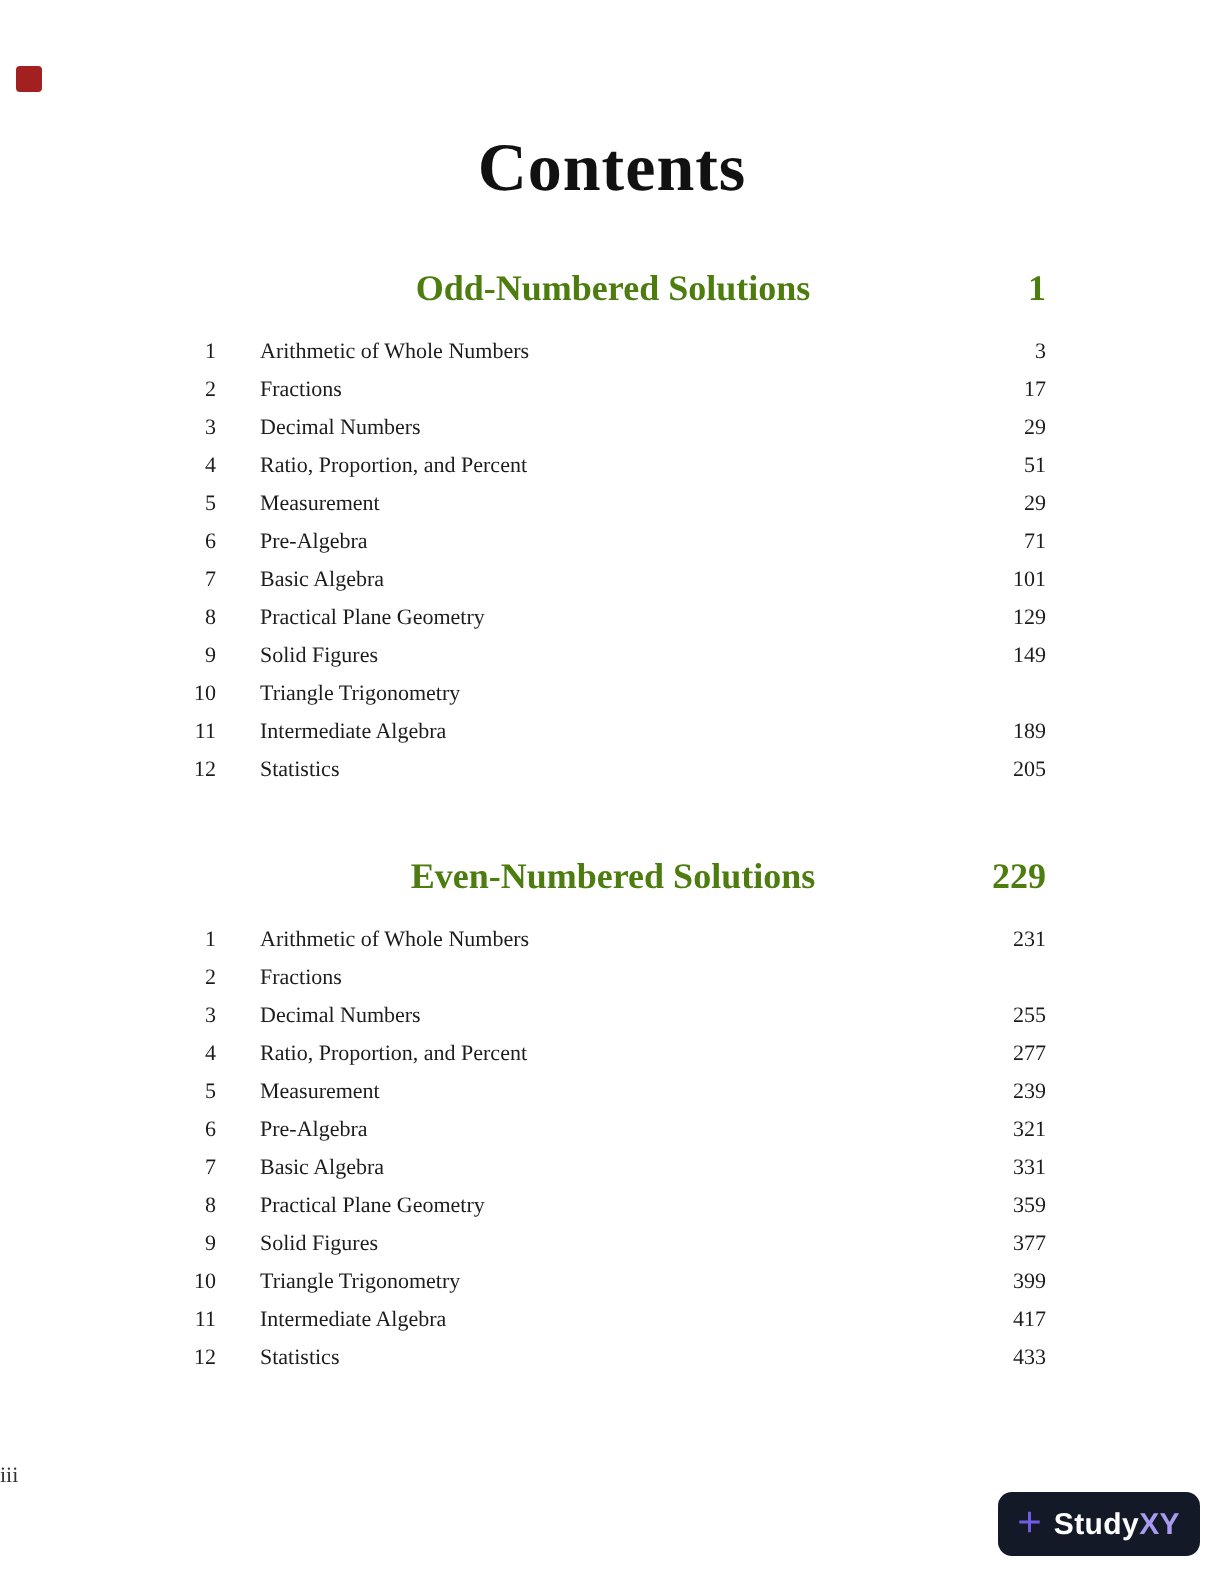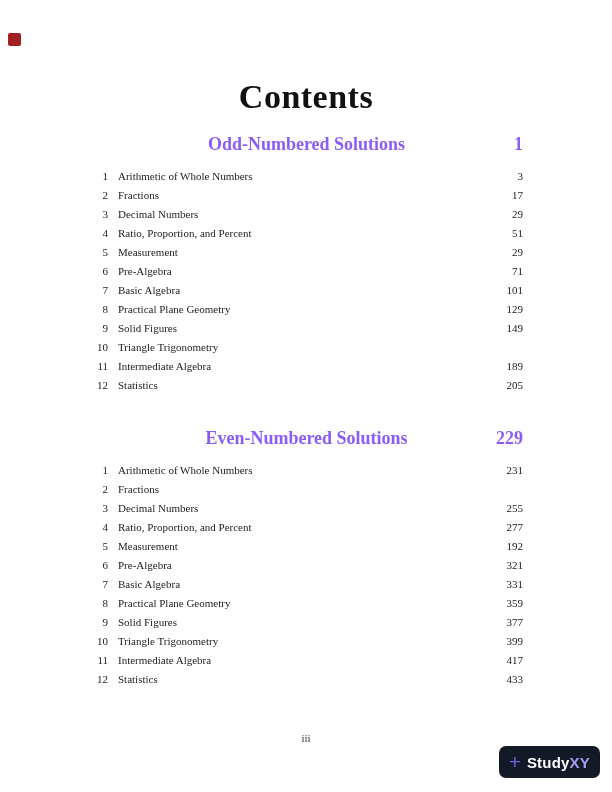--- a/index.html
+++ b/index.html
@@ -12,45 +12,45 @@
     overflow:hidden;
   }
   .page{position:absolute;inset:0;background:#fff;}
   .corner-marker{
     position:absolute;left:8px;top:33px;width:13px;height:13px;
     border-radius:2px;background:#a32020;
   }
   .doc-title{
     position:absolute;top:66px;left:0;right:0;
     text-align:center;font-size:34px;font-weight:700;
-    letter-spacing:0.5px;margin:12px;color:#111;
+    letter-spacing:0.5px;margin:0;color:#111;
   }
   .content{
     position:absolute;left:90px;right:89px;top:134px;
   }
   .toc-section{display:block;}
   .toc-section + .toc-section{margin-top:33px;}
   .sec-head{
     position:relative;height:21px;line-height:21px;
-    text-align:center;font-size:18px;font-weight:700;color:#8b5cf6;
+    text-align:center;font-size:18px;font-weight:700;color:#4d7c0f;
   }
   .sec-page{
     position:absolute;right:0;top:0;font-size:18px;font-weight:700;
   }
   .rows{margin-top:12px;}
   .row{
     display:flex;align-items:baseline;
     height:19px;line-height:19px;font-size:11px;color:#1c1c1c;
   }
   .num{width:18px;text-align:right;flex:0 0 auto;}
-  .ct{margin-left:10px;flex:0 1 auto;white-space:nowrap;}
+  .ct{margin-left:22px;flex:0 1 auto;white-space:nowrap;}
   .pg{flex:1 1 auto;text-align:right;}
   .footer-num{
     position:absolute;left:0;right:0;top:732px;
-    text-align:center;font-size:11px;color:#333;
+    font-size:11px;color:#333;
   }
   .logo{
     position:absolute;right:12px;top:746px;
     height:32px;min-width:95px;box-sizing:border-box;
     background:#141927;border-radius:7px;
     display:flex;align-items:center;justify-content:center;
     padding:0 10px;gap:6px;
     font-family:"Liberation Sans", sans-serif;
   }
   .logo-plus{
@@ -174,21 +174,21 @@
 
   <div class="row">
     <span class="num">4</span>
     <span class="ct">Ratio, Proportion, and Percent</span>
     <span class="pg">277</span>
   </div>
 
   <div class="row">
     <span class="num">5</span>
     <span class="ct">Measurement</span>
-    <span class="pg">192</span>
+    <span class="pg">239</span>
   </div>
 
   <div class="row">
     <span class="num">6</span>
     <span class="ct">Pre-Algebra</span>
     <span class="pg">321</span>
   </div>
 
   <div class="row">
     <span class="num">7</span>

